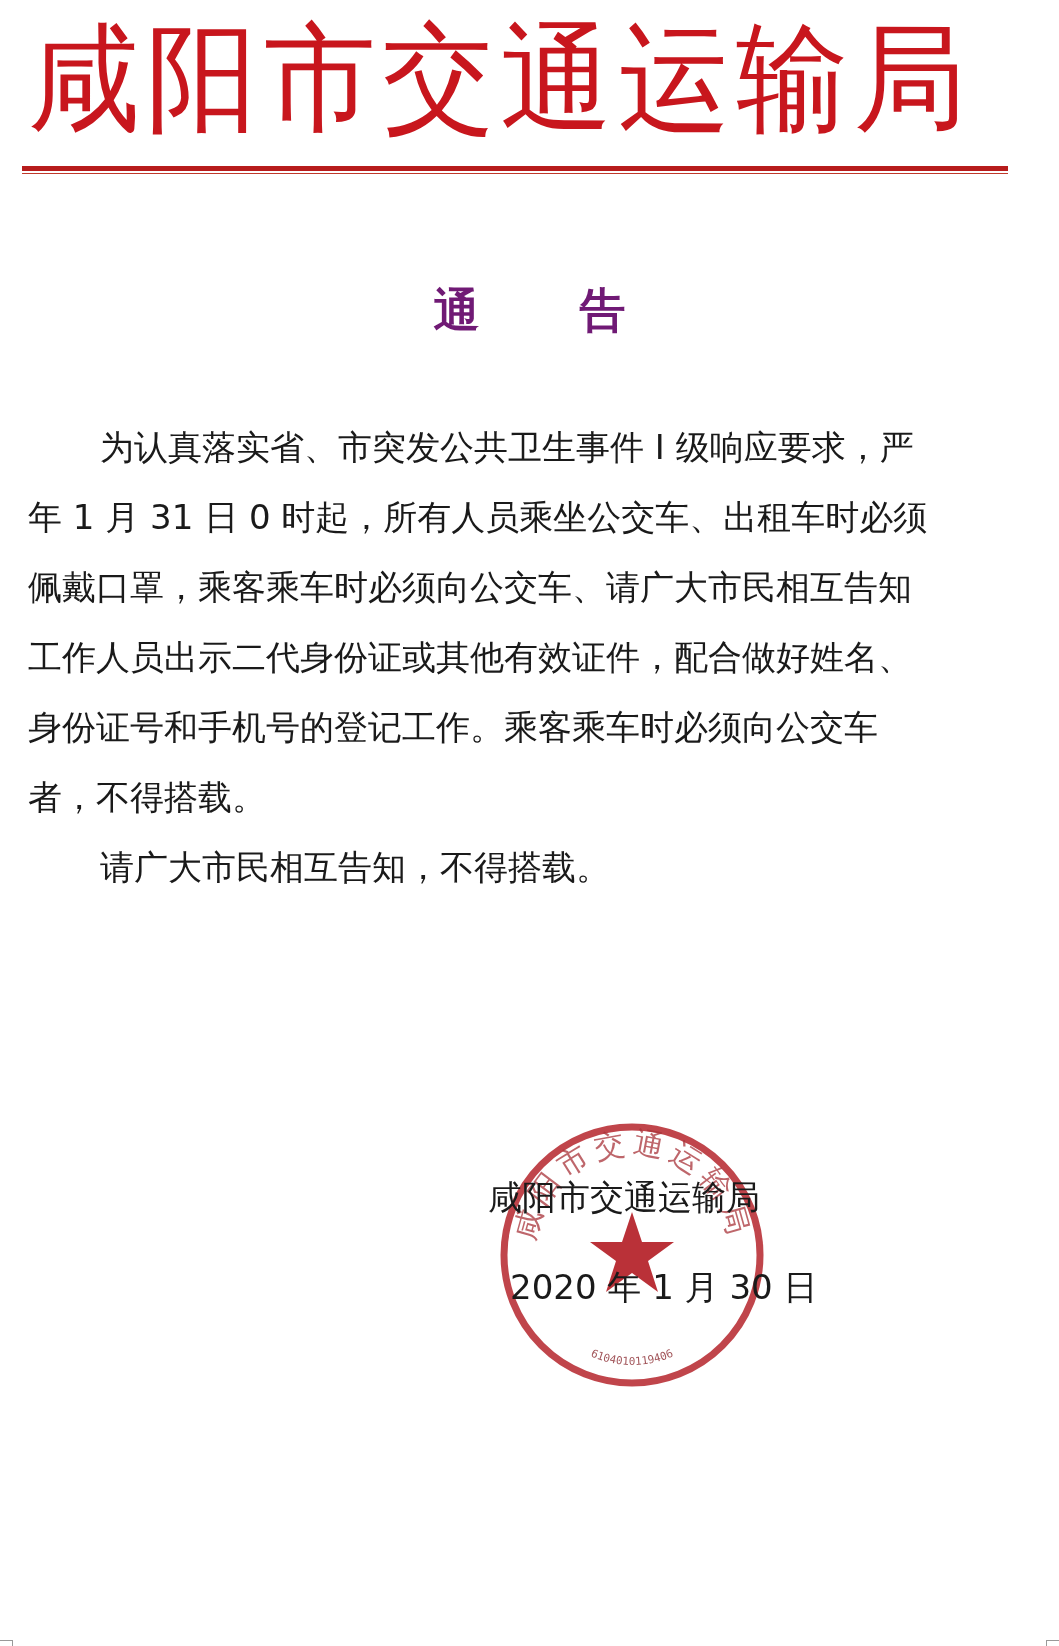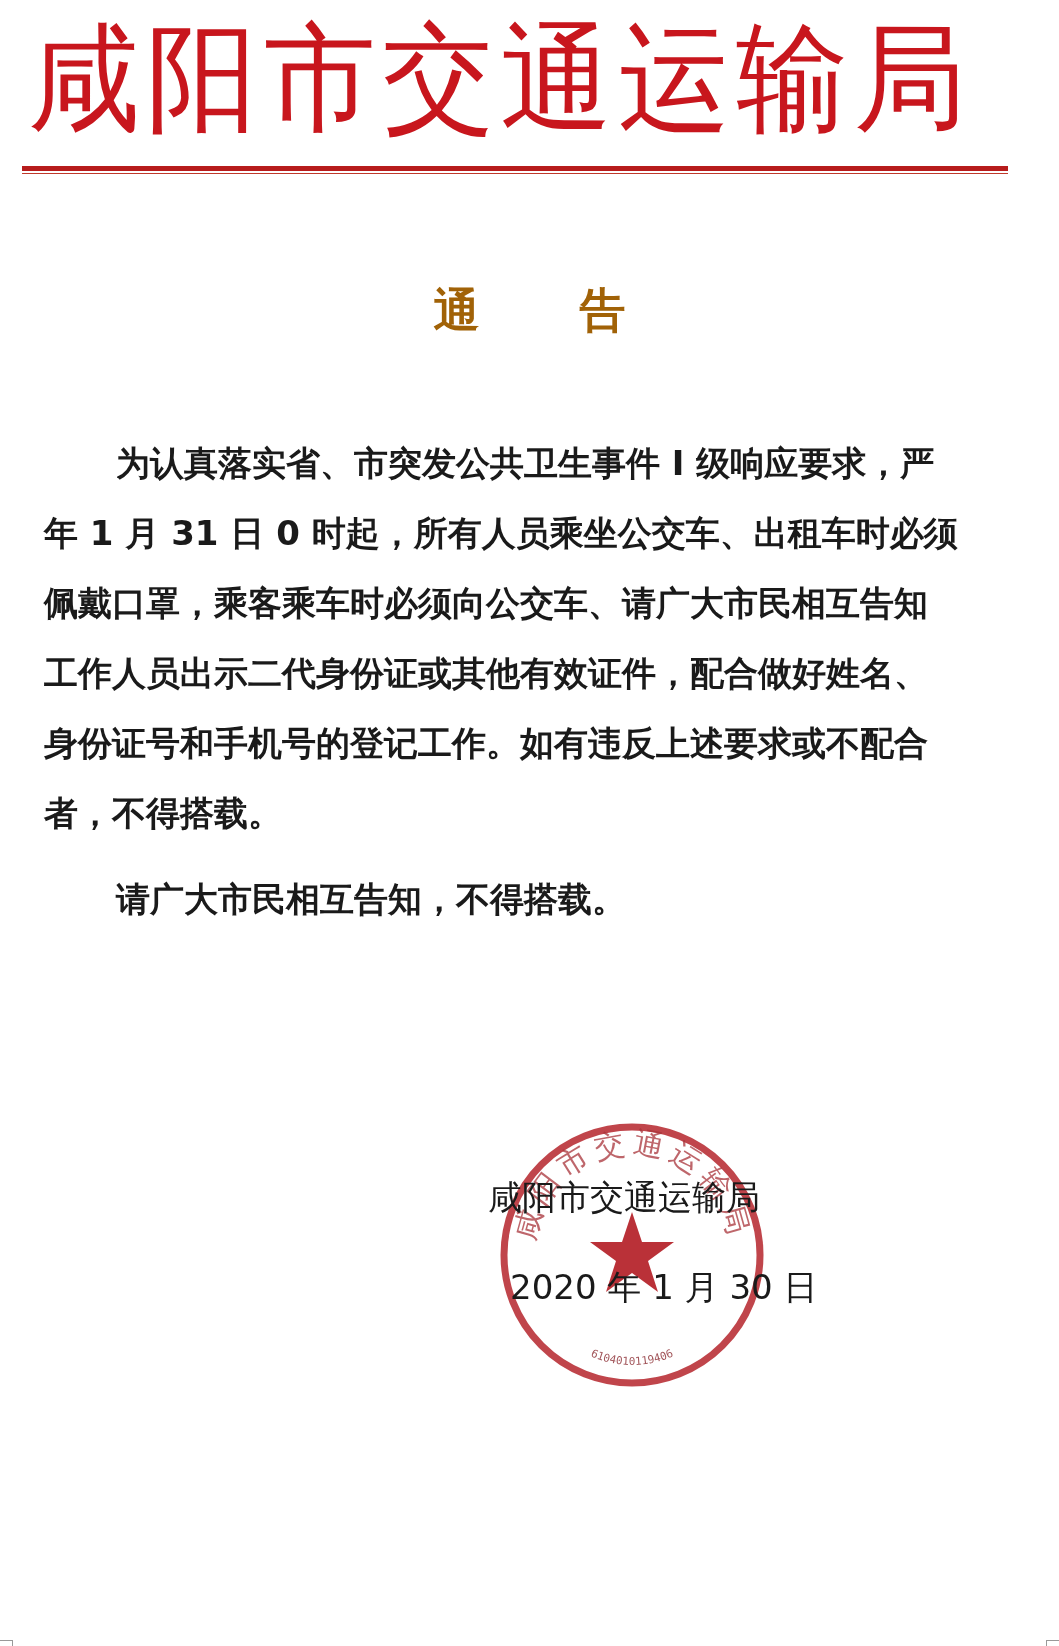--- a/index.html
+++ b/index.html
@@ -10,29 +10,29 @@
   .masthead {
     position:absolute; left:28px; top:8px; width:980px; height:135px;
     color:#c8161d; font-size:112px; line-height:135px; letter-spacing:6px;
     white-space:nowrap; font-weight:normal;
     transform: scaleY(1.05); transform-origin: top left;
   }
   .rule1 { position:absolute; left:22px; top:166px; width:986px; height:5px; background:#b71c1c; }
   .rule2 { position:absolute; left:22px; top:173px; width:986px; height:1px; background:#c0392b; }
   .title {
     position:absolute; left:0; top:280px; width:1059px; text-align:center;
-    font-size:46px; font-weight:bold; color:#a16207; letter-spacing:0;
+    font-size:46px; font-weight:bold; color:#701a75; letter-spacing:0;
   }
   .title span { display:inline-block; }
   .title .gap { width:100px; }
   .body {
     position:absolute; left:28px; top:412px; width:990px;
     font-size:34px; line-height:70px; color:#1a1a1a;
   }
-  .body p { margin:16px;font-weight:bold; }
+  .body p { margin:0; }
   .body .line { display:block; white-space:nowrap; }
   .indent { padding-left:72px; }
   .seal {
     position:absolute; left:497px; top:1120px; width:270px; height:270px;
   }
   .sig {
     position:absolute; left:488px; top:1175px; font-size:34px; color:#1a1a1a; white-space:nowrap;
   }
   .date {
     position:absolute; left:474px; top:1265px; font-size:34px; color:#1a1a1a; white-space:nowrap;margin-left:36px;
@@ -51,21 +51,21 @@
 <div class="title">
   <span>通</span><span class="gap"></span><span>告</span>
 </div>
 
 <div class="body">
   <p>
     <span class="line indent">为认真落实省、市突发公共卫生事件 I 级响应要求，严</span>
     <span class="line">年 1 月 31 日 0 时起，所有人员乘坐公交车、出租车时必须</span>
     <span class="line">佩戴口罩，乘客乘车时必须向公交车、请广大市民相互告知</span>
     <span class="line">工作人员出示二代身份证或其他有效证件，配合做好姓名、</span>
-    <span class="line">身份证号和手机号的登记工作。如有违反上述要求或不配合</span>
+    <span class="line">身份证号和手机号的登记工作。乘客乘车时必须向公交车</span>
     <span class="line">者，不得搭载。</span>
   </p>
   <p>
     <span class="line indent">请广大市民相互告知，不得搭载。</span>
   </p>
 </div>
 
 <svg class="seal" viewBox="0 0 270 270">
   <circle cx="135" cy="135" r="128" fill="none" stroke="#b5242b" stroke-width="7" opacity="0.85"></circle>
   <defs>

